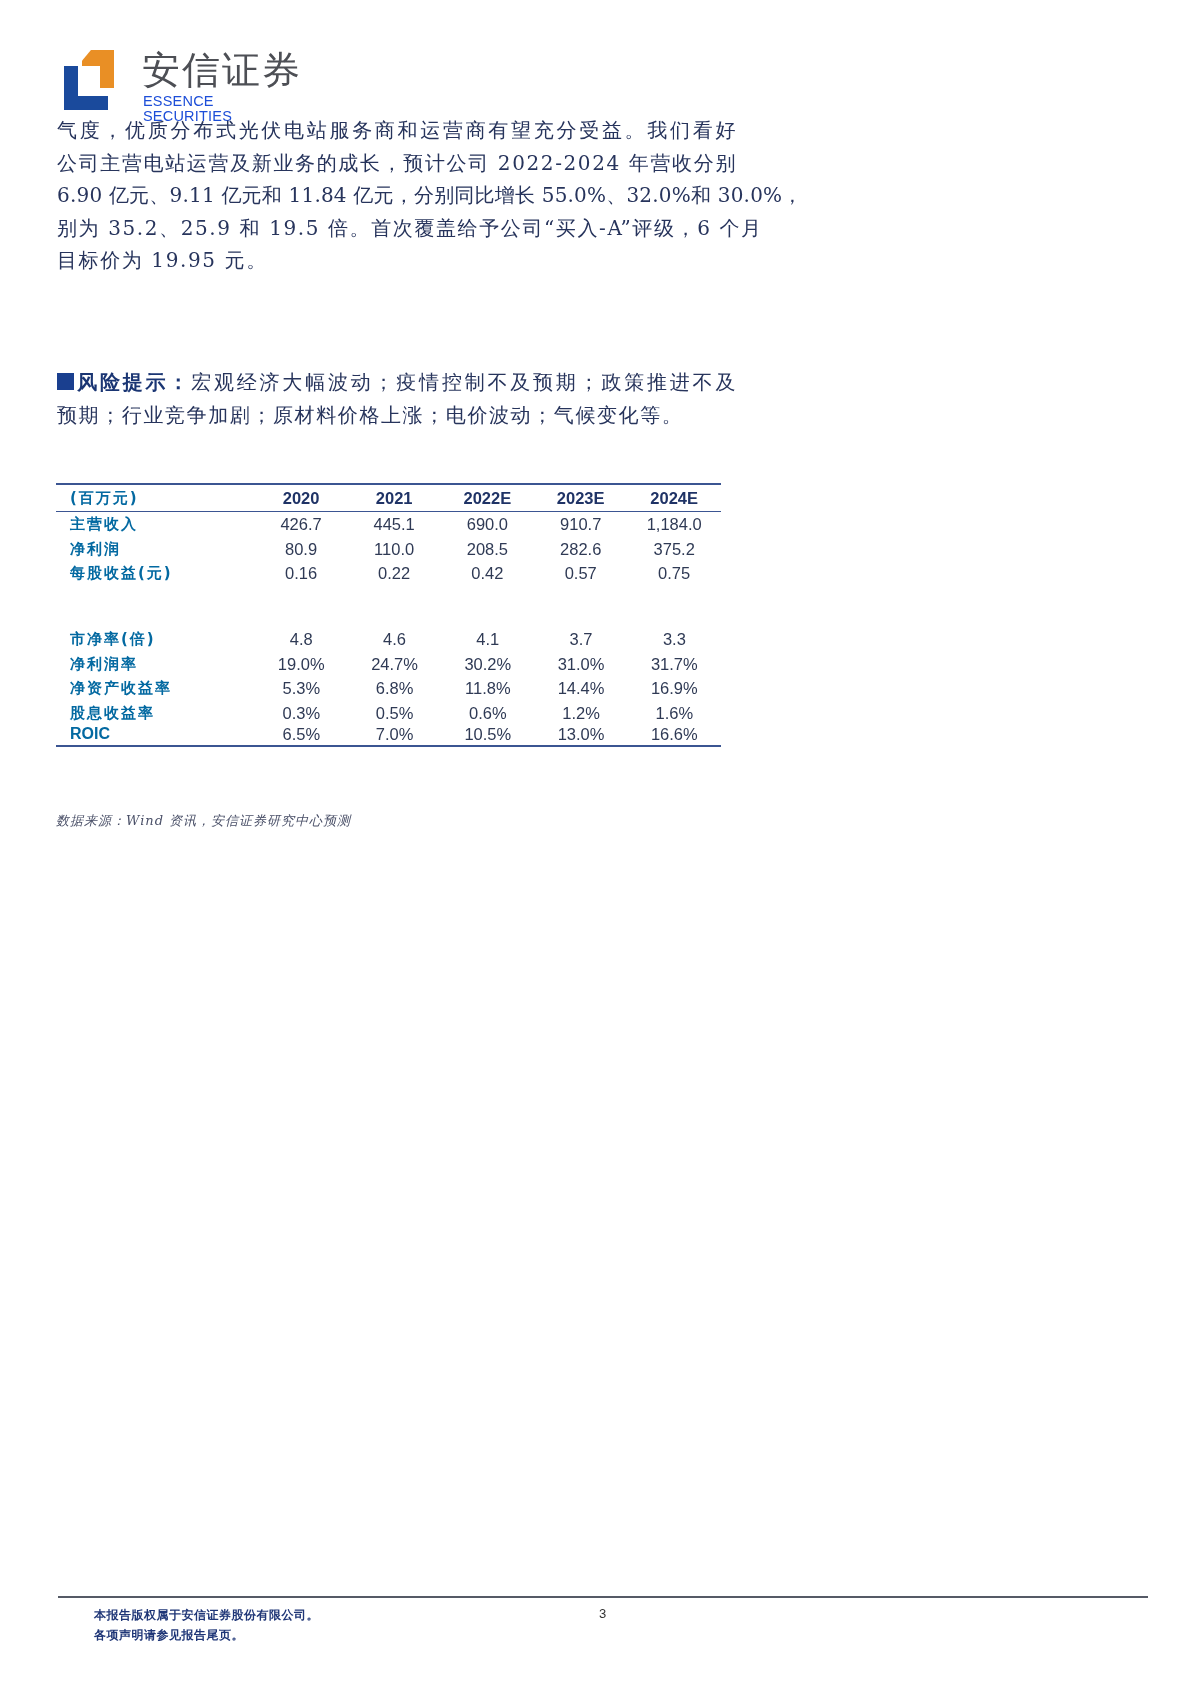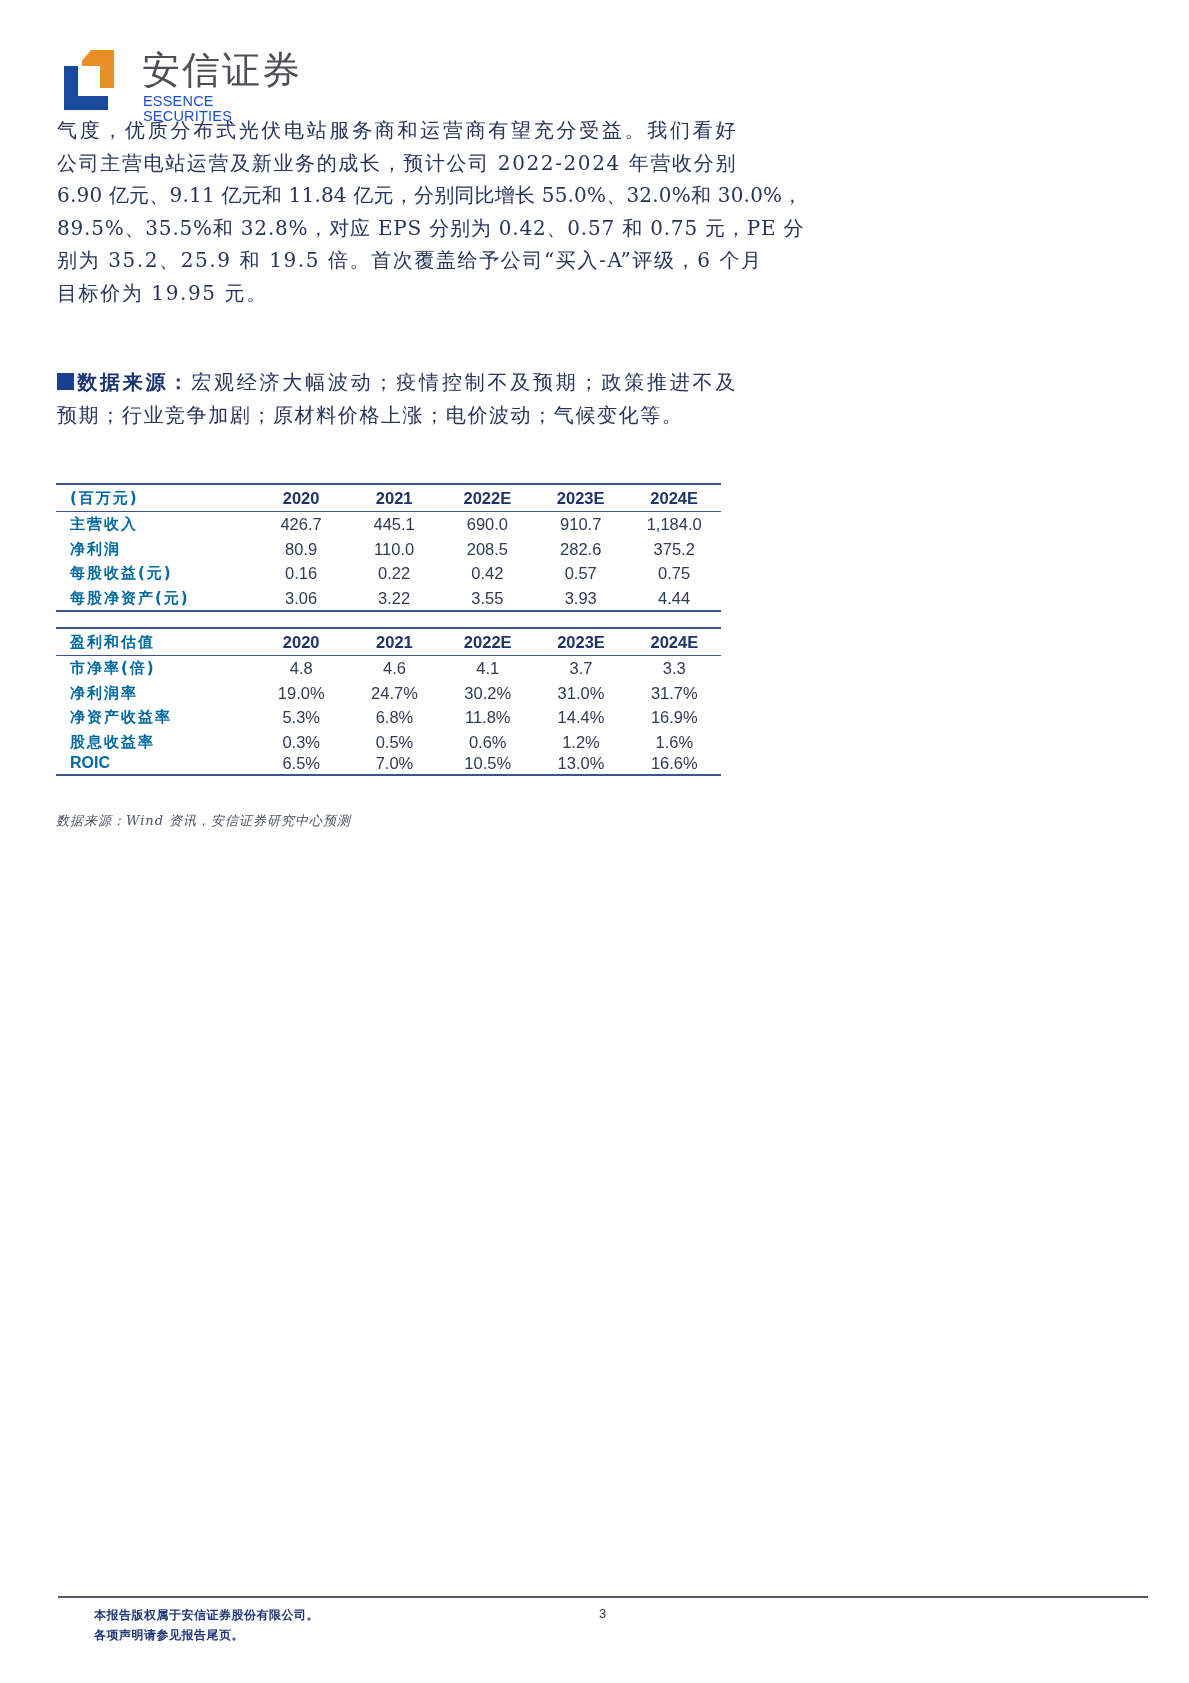--- a/index.html
+++ b/index.html
@@ -66,27 +66,26 @@
     <div class="white"></div>
   </div>
   <div class="logo-cn">安信证券</div>
   <div class="logo-en">ESSENCE SECURITIES</div>
 </div>
 
 <div class="para p1">
   <span class="line">气度，优质分布式光伏电站服务商和运营商有望充分受益。我们看好</span>
   <span class="line">公司主营电站运营及新业务的成长，预计公司 2022-2024 年营收分别</span>
   <span class="line" style="letter-spacing:0.2px;">6.90 亿元、9.11 亿元和 11.84 亿元，分别同比增长 55.0%、32.0%和 30.0%，</span>
-  <span class="line" style="letter-spacing:0.8px;">89.5%、35.5%和 32.8%，对应 EPS 分别为 0.42、0.57 和 0.75 元，PE 分</span>
   <span class="line">别为 35.2、25.9 和 19.5 倍。首次覆盖给予公司“买入-A”评级，6 个月</span>
   <span class="line last">目标价为 19.95 元。</span>
 </div>
 
 <div class="para p2">
-  <span class="line"><span class="risk-mark"></span><span class="risk-title">数据来源：</span><span>宏观经济大幅波动；疫情控制不及预期；政策推进不及</span></span>
+  <span class="line"><span class="risk-mark"></span><span class="risk-title">风险提示：</span><span>宏观经济大幅波动；疫情控制不及预期；政策推进不及</span></span>
   <span class="line last">预期；行业竞争加剧；原材料价格上涨；电价波动；气候变化等。</span>
 </div>
 
 <table class="tbl t1">
   <tbody>
       <tr class="hdr">
     <th class="lbl">(百万元)</th>
     <th class="num">2020</th>
     <th class="num">2021</th>
     <th class="num">2022E</th>
@@ -110,41 +109,25 @@
     <td class="num">375.2</td>
   </tr>
   <tr>
     <td class="lbl">每股收益(元)</td>
     <td class="num">0.16</td>
     <td class="num">0.22</td>
     <td class="num">0.42</td>
     <td class="num">0.57</td>
     <td class="num">0.75</td>
   </tr>
-  <tr class="last-row">
-    <td class="lbl">每股净资产(元)</td>
-    <td class="num">3.06</td>
-    <td class="num">3.22</td>
-    <td class="num">3.55</td>
-    <td class="num">3.93</td>
-    <td class="num">4.44</td>
-  </tr>
 </tbody>
   </table>
 
 <table class="tbl t2">
   <tbody>
-      <tr class="hdr">
-    <th class="lbl">盈利和估值</th>
-    <th class="num">2020</th>
-    <th class="num">2021</th>
-    <th class="num">2022E</th>
-    <th class="num">2023E</th>
-    <th class="num c5">2024E</th>
-  </tr>
   <tr>
     <td class="lbl">市净率(倍)</td>
     <td class="num">4.8</td>
     <td class="num">4.6</td>
     <td class="num">4.1</td>
     <td class="num">3.7</td>
     <td class="num">3.3</td>
   </tr>
   <tr>
     <td class="lbl">净利润率</td>

